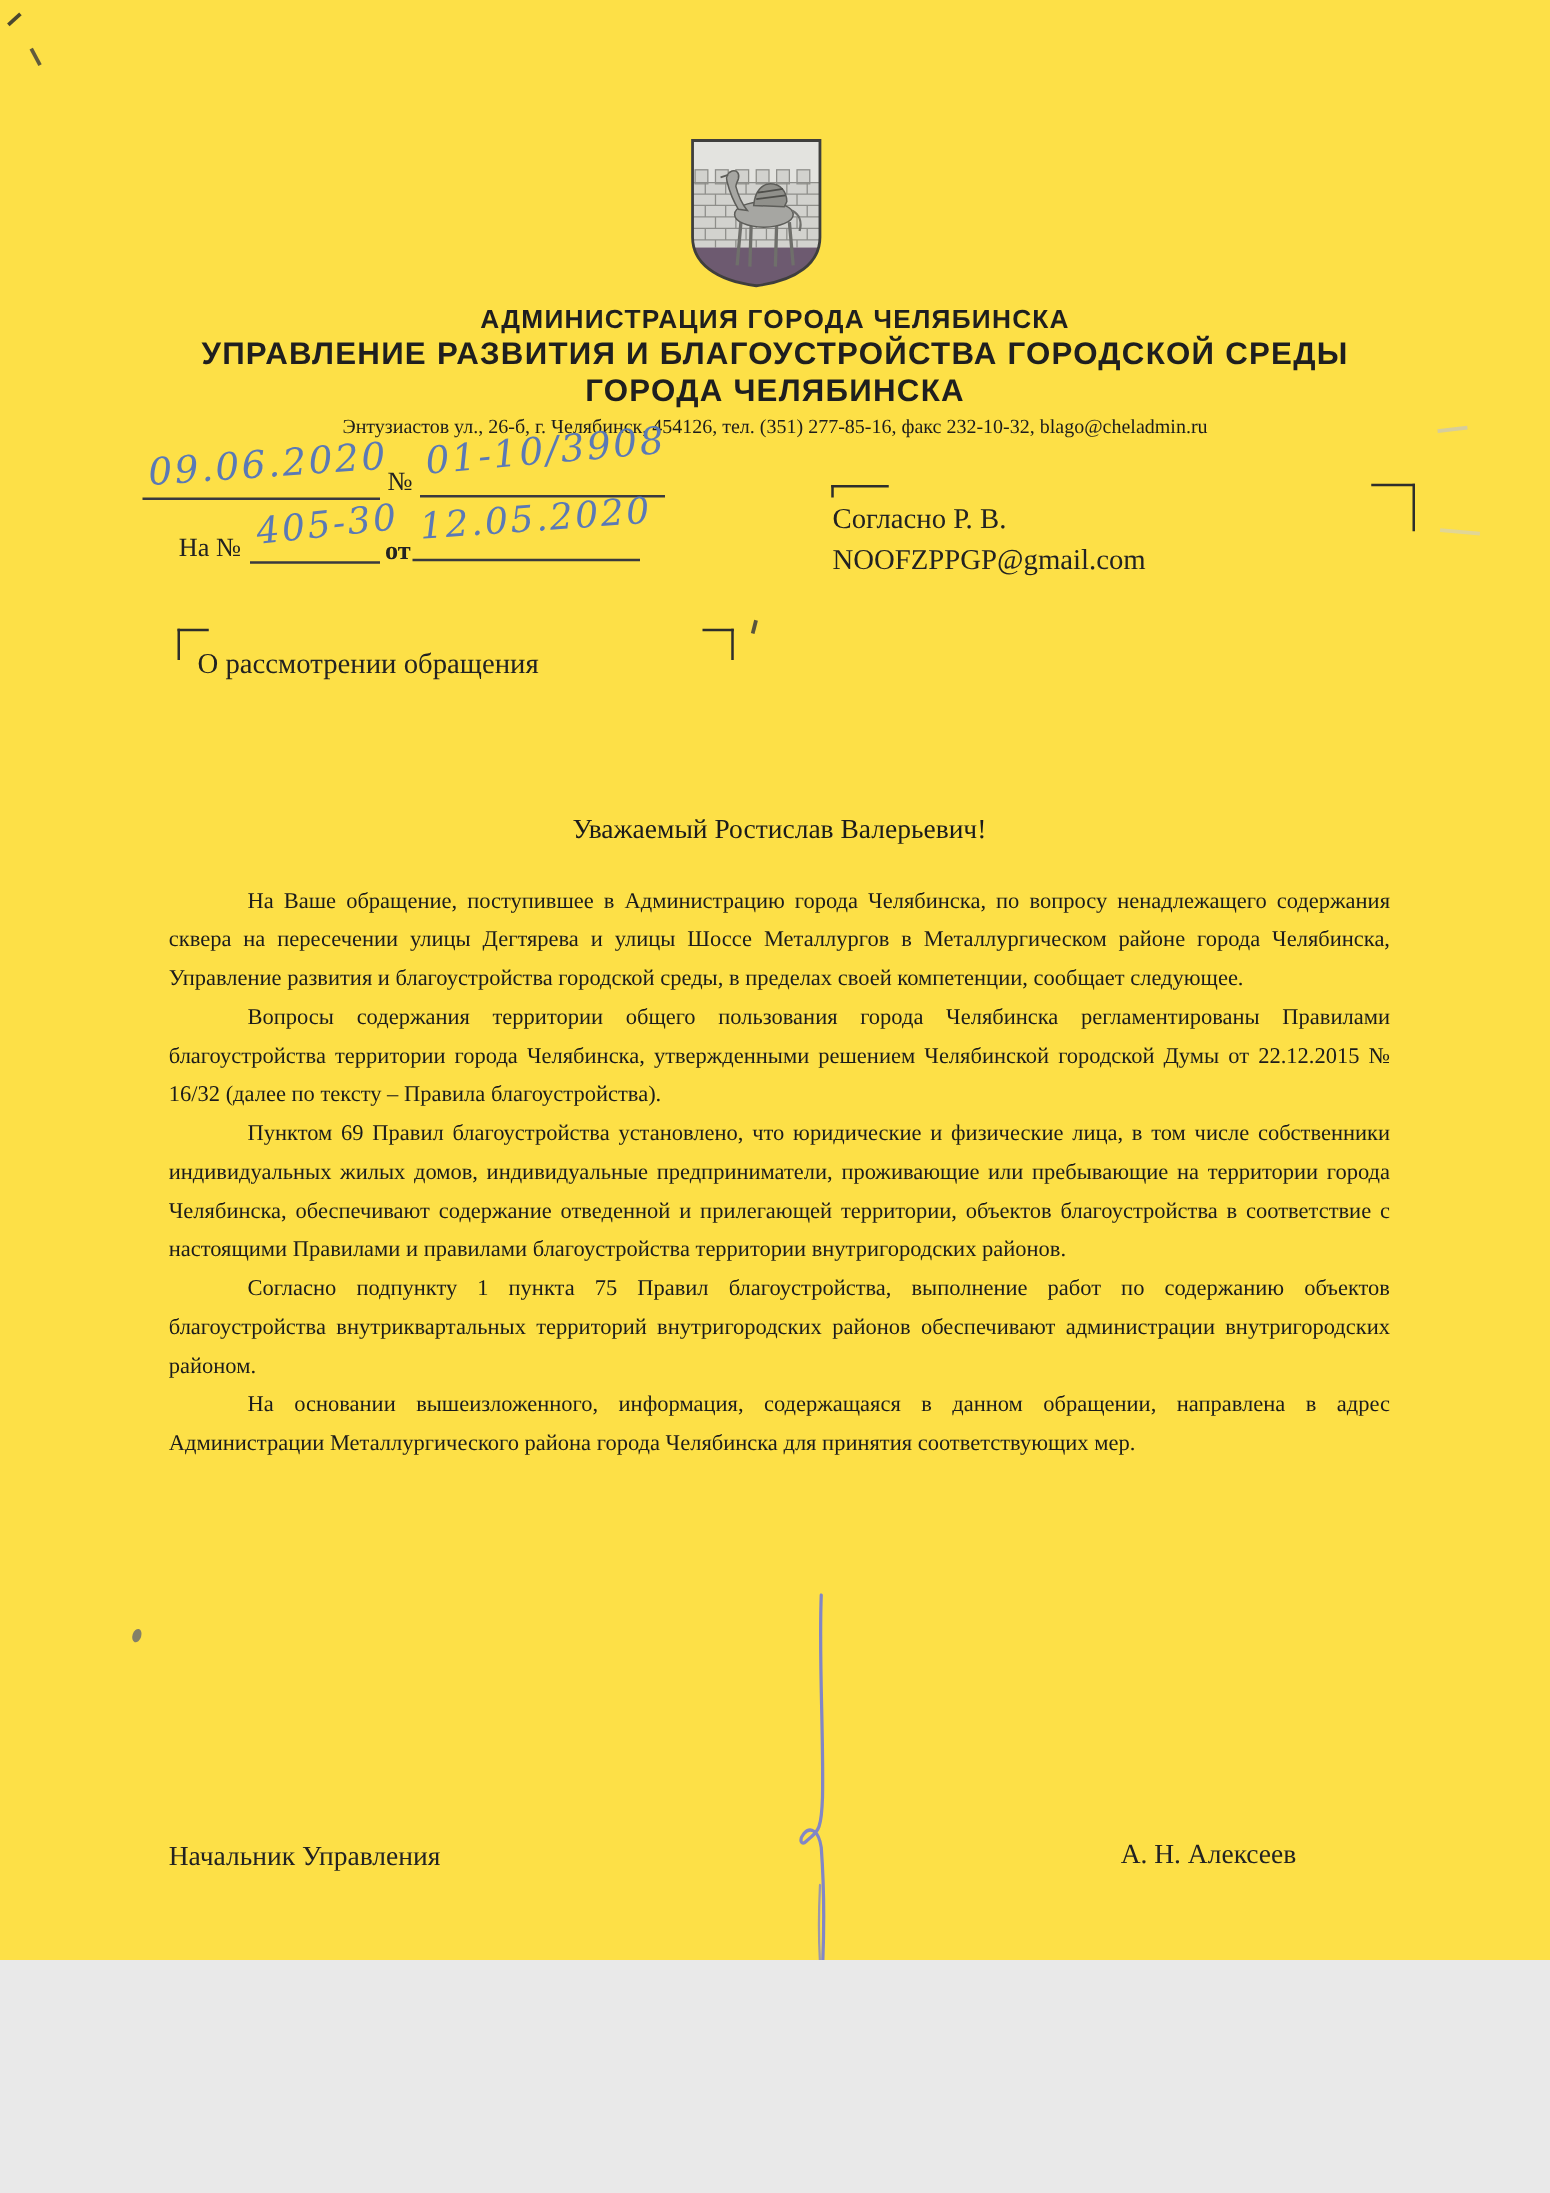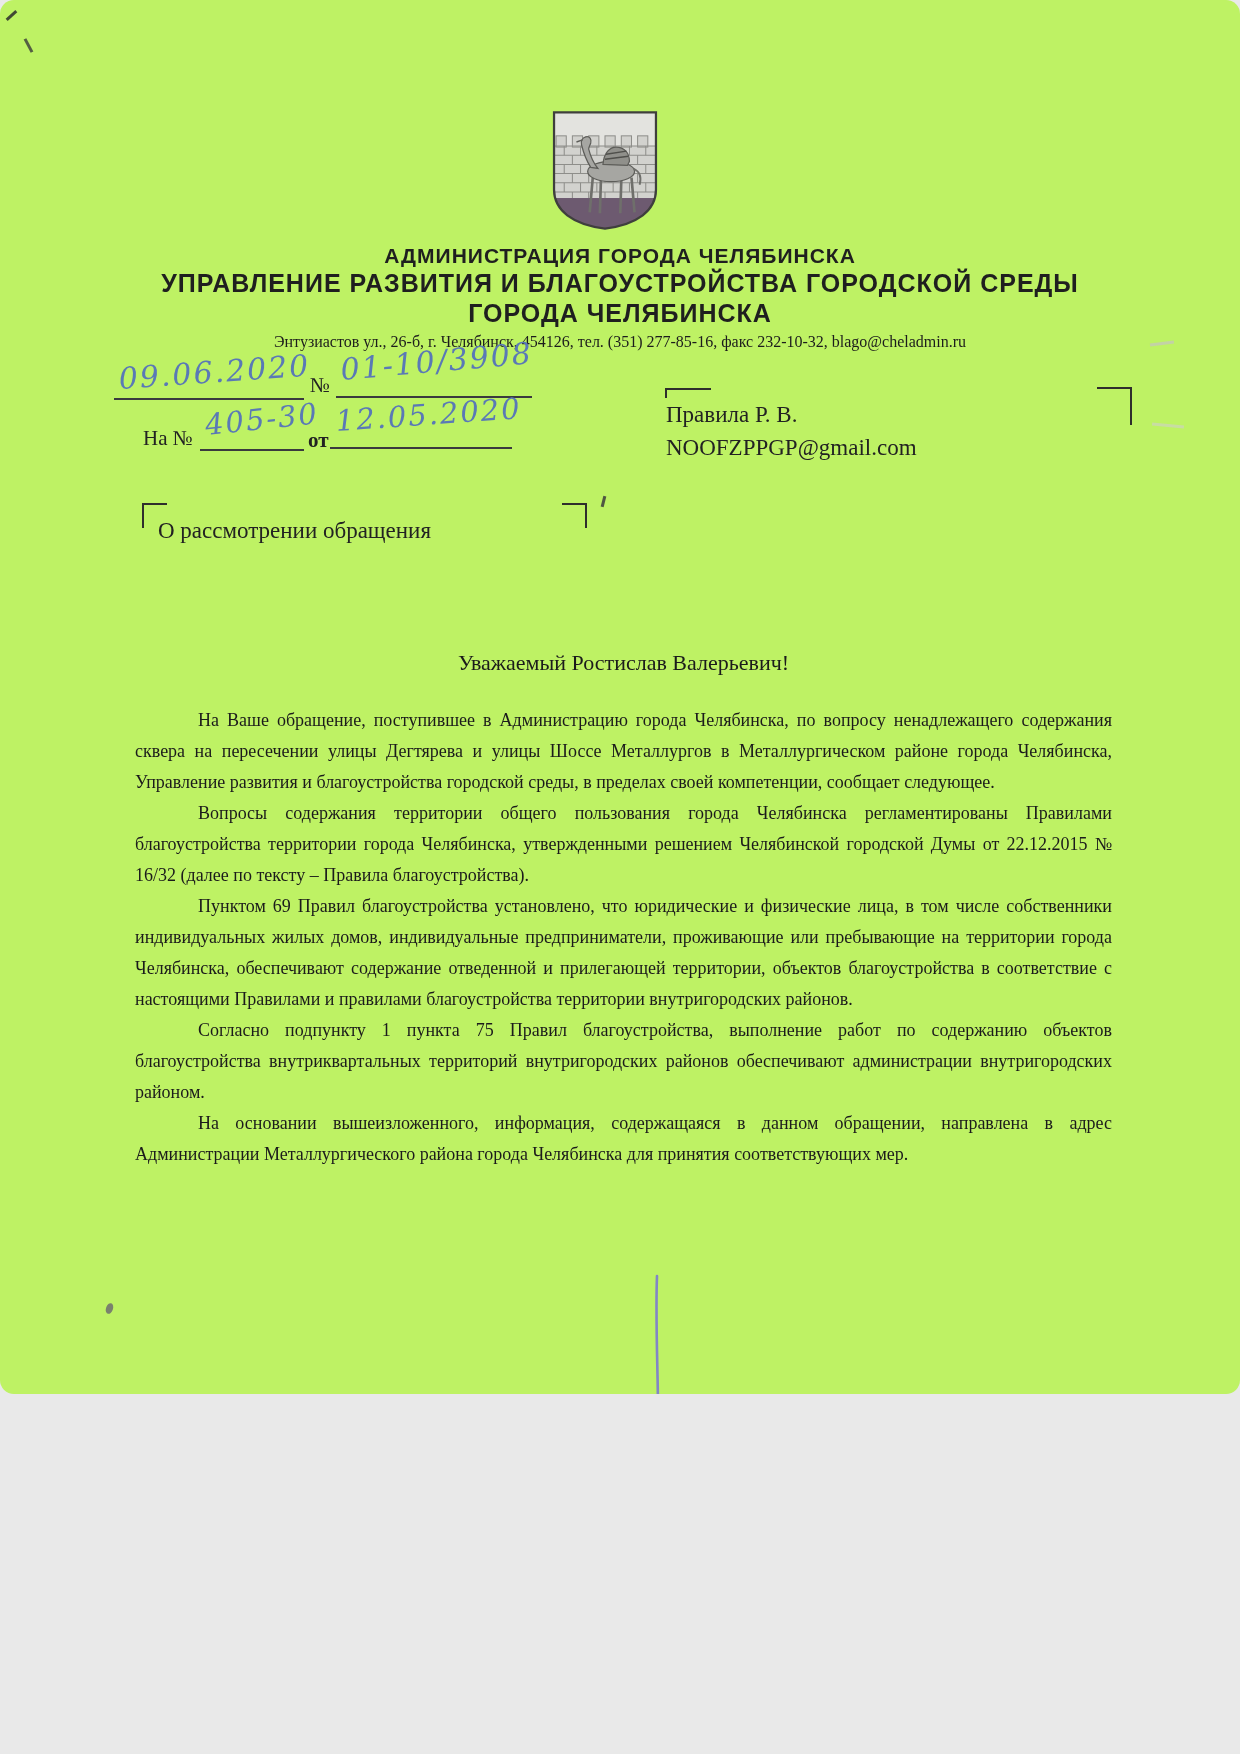--- a/index.html
+++ b/index.html
@@ -1,20 +1,19 @@
 <!DOCTYPE html>
 <html><head>
 <meta charset="utf-8">
 <style>
   html,body{margin:0;padding:0;background:#e9e9e9;}
   .page{
-    position:relative;width:1240px;height:1394px;background:#bef264;
+    position:relative;width:1240px;height:1568px;background:#fde047;
     font-family:"Liberation Serif",serif;color:#1b1b1b;overflow:hidden;
     margin:0 auto;
-    border-radius:14px;
   }
   .abs{position:absolute;}
   .center{left:0;width:100%;text-align:center;}
   .sans-bold{font-family:"Liberation Sans",sans-serif;font-weight:bold;color:#1f1f1f;}
   .h1{top:244px;font-size:21px;letter-spacing:1px;}
   .h2{top:269px;font-size:25px;letter-spacing:1px;}
   .h3{top:299px;font-size:25px;letter-spacing:1px;}
   .contact{top:333px;font-size:16px;color:#1c1c1c;}
   .hw{
     font-family:"DejaVu Serif",serif;font-style:italic;color:#5a79b6;
@@ -99,21 +98,21 @@
   <div class="abs lbl" style="left:143px;top:426px;">На №</div>
   <div class="abs hw" style="left:207px;top:408px;font-size:29px;transform:rotate(-6deg);">405-30</div>
   <div class="uline" style="left:200px;top:449px;width:104px;"></div>
   <div class="abs lbl" style="left:308px;top:428px;font-weight:bold;">от</div>
   <div class="abs hw" style="left:337px;top:404px;font-size:29px;transform:rotate(-4deg);">12.05.2020</div>
   <div class="uline" style="left:330px;top:447px;width:182px;"></div>
 
   <div class="corner" style="left:665px;top:388px;width:44px;height:8px;border-top:2.5px solid #2e2e2c;border-left:2.5px solid #2e2e2c;"></div>
   <div class="corner" style="left:1097px;top:387px;width:33px;height:36px;border-top:2px solid #2e2e2c;border-right:2px solid #2e2e2c;"></div>
 
-  <div class="abs addressee" style="left:666px;top:402px;">Правила Р. В.</div>
+  <div class="abs addressee" style="left:666px;top:402px;">Согласно Р. В.</div>
   <div class="abs addressee" style="left:666px;top:435px;">NOOFZPPGP@gmail.com</div>
 
   <div class="corner" style="left:142px;top:503px;width:23px;height:23px;border-top:2px solid #2e2e2c;border-left:2px solid #2e2e2c;"></div>
   <div class="corner" style="left:562px;top:503px;width:23px;height:23px;border-top:2px solid #2e2e2c;border-right:2px solid #2e2e2c;"></div>
   <div class="artifact" style="left:602px;top:496px;width:3px;height:11px;background:#3c3c3c;transform:rotate(14deg);opacity:.85;"></div>
   <div class="abs subject" style="left:158px;top:518px;">О рассмотрении обращения</div>
 
   <div class="abs greeting">Уважаемый Ростислав Валерьевич!</div>
 
   <div class="abs body-text">

